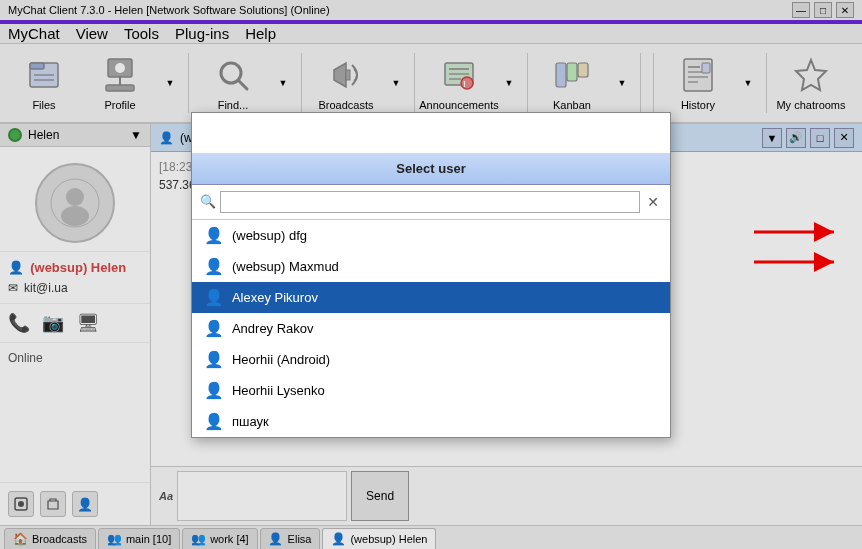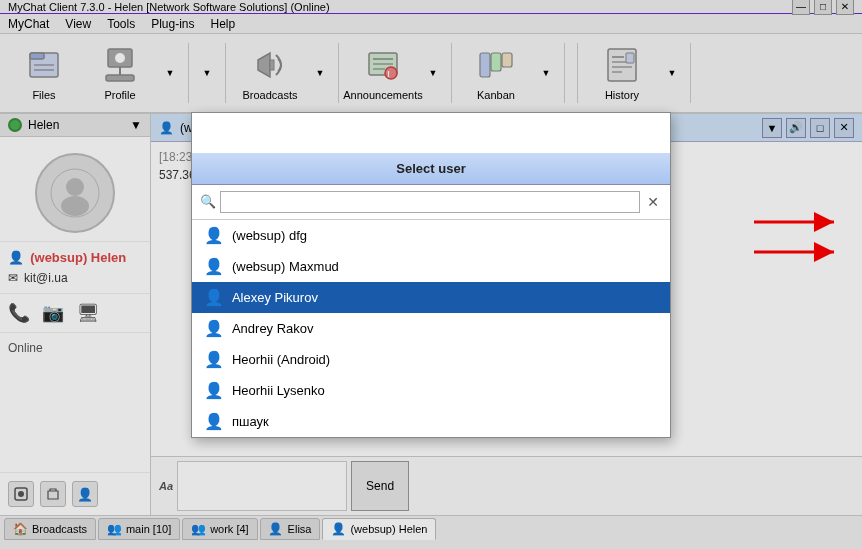--- a/index.html
+++ b/index.html
@@ -1,46 +1,46 @@
 <!DOCTYPE html>
 <html><head>
   <meta charset="utf-8">
   <style>
     * { margin: 0; padding: 0; box-sizing: border-box; }
     body { font-family: 'Segoe UI', Tahoma, Geneva, Verdana, sans-serif; font-size: 12px; background: #f0f0f0; width: 862px; height: 549px; overflow: hidden; }
 
     
     #titlebar {
       background: #f0f0f0;
-      height: 14px;
+      height: 24px;
       display: flex;
       align-items: center;
       justify-content: space-between;
       padding: 0 8px;
       font-size: 11px;
-      border-bottom: 1px solid #6d28d9;
+      border-bottom: 4px solid #6d28d9;
     }
     #titlebar-controls { display: flex; gap: 4px; }
     .title-btn {
       width: 18px; height: 16px;
       border: 1px solid #999;
       background: #e0e0e0;
       display: flex; align-items: center; justify-content: center;
       font-size: 10px; cursor: pointer;
     }
 
     
     #menubar {
       background: #f0f0f0;
       height: 20px;
       display: flex;
       align-items: center;
       padding: 0 4px;
       gap: 8px;
-      font-size: 12px;
+      font-size: 15px;
       border-bottom: 1px solid #ccc;
     }
     .menu-item { cursor: pointer; padding: 2px 4px; }
 
     
     #toolbar {
       background: #f5f5f5;
       height: 80px;
       display: flex;
       align-items: center;
@@ -360,20 +360,29 @@
         <rect x="6" y="30" width="28" height="6" rx="2" fill="#aaa" stroke="#888" stroke-width="1.5"></rect>
         <circle cx="20" cy="13" r="5" fill="#fff"></circle>
       </svg>
     </div>
     <span>Profile</span>
   </button>
   <div class="toolbar-dropdown">▼</div>
 
   <div class="toolbar-sep"></div>
 
+  <button class="toolbar-btn">
+    <div class="toolbar-icon">
+      <svg width="40" height="40" viewBox="0 0 40 40">
+        <circle cx="18" cy="18" r="10" fill="none" stroke="#888" stroke-width="3"></circle>
+        <line x1="25" y1="25" x2="34" y2="34" stroke="#888" stroke-width="3" stroke-linecap="round"></line>
+      </svg>
+    </div>
+    <span>Find...</span>
+  </button>
   <div class="toolbar-dropdown">▼</div>
 
   <div class="toolbar-sep"></div>
 
   <button class="toolbar-btn">
     <div class="toolbar-icon">
       <svg width="40" height="40" viewBox="0 0 40 40">
         <polygon points="8,15 20,8 20,32 8,25" fill="#aaa" stroke="#888" stroke-width="1.5"></polygon>
         <rect x="20" y="15" width="4" height="10" fill="#aaa" stroke="#888" stroke-width="1"></rect>
         <path d="M26,10 Q36,20 26,30" fill="none" stroke="#888" stroke-width="2"></path>
@@ -430,20 +439,28 @@
         <line x1="10" y1="27" x2="20" y2="27" stroke="#888" stroke-width="1.2"></line>
         <rect x="24" y="8" width="8" height="10" rx="1" fill="#d0d8f0" stroke="#888" stroke-width="1"></rect>
       </svg>
     </div>
     <span>History</span>
   </button>
   <div class="toolbar-dropdown">▼</div>
 
   <div class="toolbar-sep"></div>
 
+  <button class="toolbar-btn">
+    <div class="toolbar-icon">
+      <svg width="40" height="40" viewBox="0 0 40 40">
+        <polygon points="20,5 24,15 35,16 27,24 29,35 20,30 11,35 13,24 5,16 16,15" fill="none" stroke="#888" stroke-width="2"></polygon>
+      </svg>
+    </div>
+    <span>My chatrooms</span>
+  </button>
 </div>
 
 <div id="main">
 
   <div id="sidebar">
     <div id="sidebar-header">
       <div class="online-dot"></div>
       <span>Helen</span>
       <span style="margin-left:auto; font-size:12px; cursor:pointer;">▼</span>
     </div>

